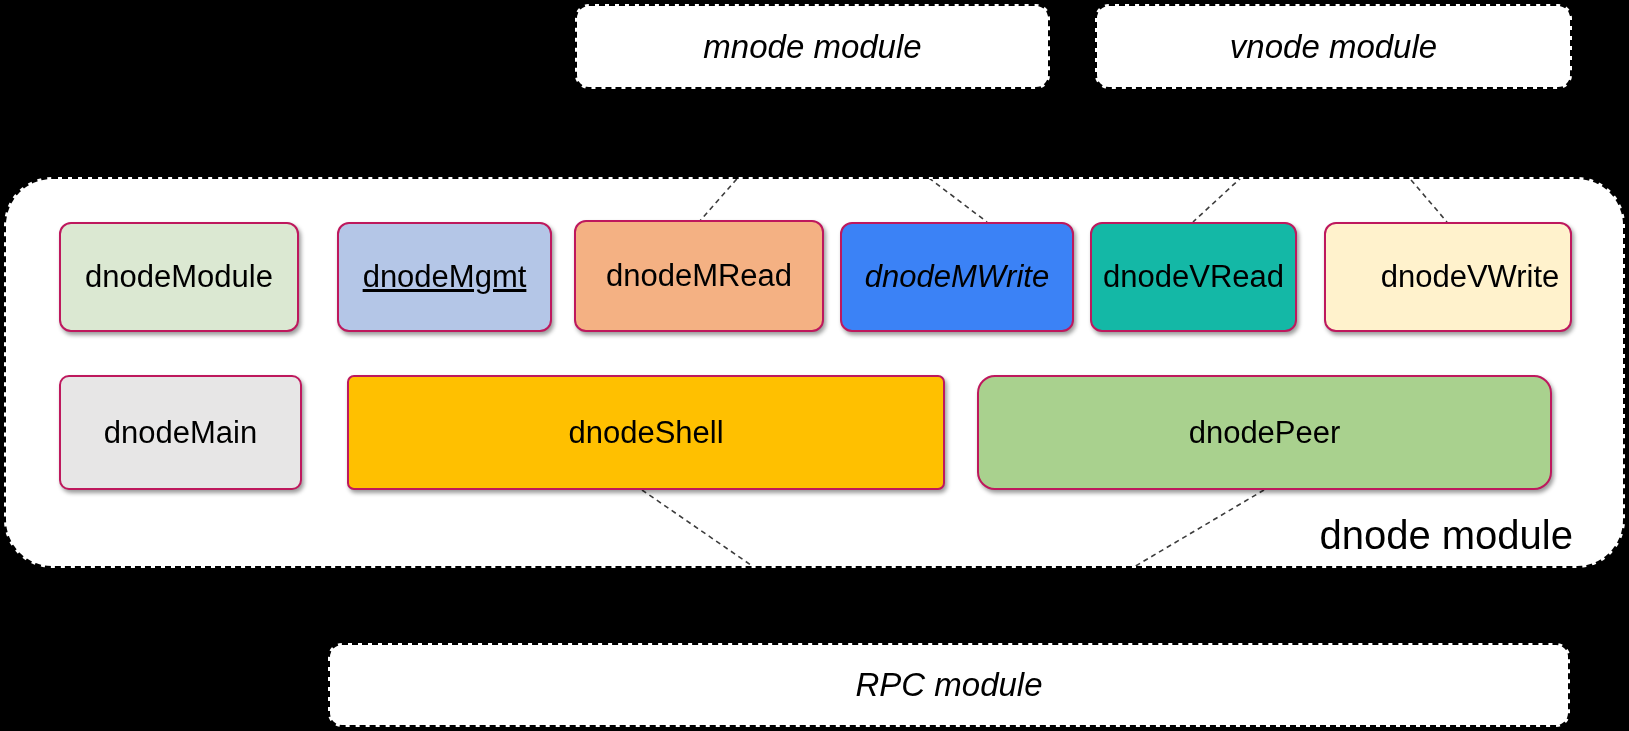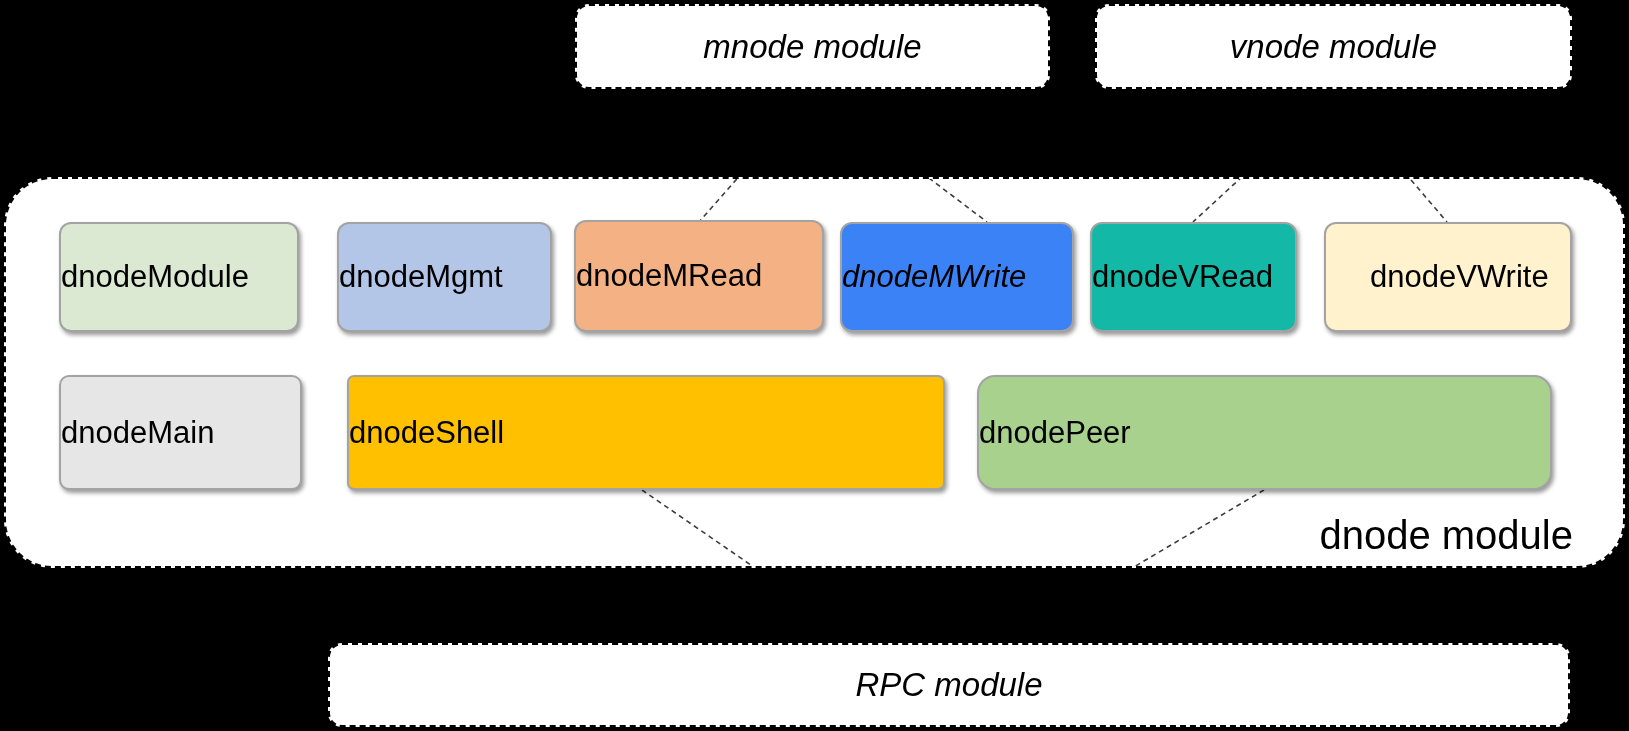--- a/index.html
+++ b/index.html
@@ -44,31 +44,31 @@
     position: absolute;
     left: 0; top: 0;
     width: 1621px; height: 391px;
     pointer-events: none;
   }
   .connector { stroke: #3c3c3c; stroke-width: 1.6; stroke-dasharray: 5 4; fill: none; }
 
   
   .node-box {
     position: absolute;
-    border: 2px solid #a3a3a3;
+    border: 2px solid #be185d;
     border-radius: 12px;
     box-sizing: border-box;
     display: flex;
     align-items: center;
-    justify-content: flex-start;
+    justify-content: center;
     font-size: 31px;
     box-shadow: 2px 3px 4px rgba(0,0,0,0.40);
   }
   #nb-dnodeModule { left: 53px;   top: 43px;  width: 240px; height: 110px; }
-  #nb-dnodeMgmt   { left: 331px;  top: 43px;  width: 215px; height: 110px; }
+  #nb-dnodeMgmt   { left: 331px;  top: 43px;  width: 215px; height: 110px; text-decoration: underline; }
   #nb-dnodeMRead  { left: 568px;  top: 41px;  width: 250px; height: 112px; }
   #nb-dnodeMWrite { left: 834px;  top: 43px;  width: 234px; height: 110px; }
   #nb-dnodeVRead  { left: 1084px; top: 43px;  width: 207px; height: 110px; }
   #nb-dnodeVWrite { left: 1318px; top: 43px;  width: 248px; height: 110px; }
   #nb-dnodeMain   { left: 53px;   top: 196px; width: 243px; height: 115px; border-radius: 10px; }
   #nb-dnodeShell  { left: 341px;  top: 196px; width: 598px; height: 115px; border-radius: 7px; }
   #nb-dnodePeer   { left: 971px;  top: 196px; width: 575px; height: 115px; border-radius: 18px; }
 
   #dnode-label {
     position: absolute;

